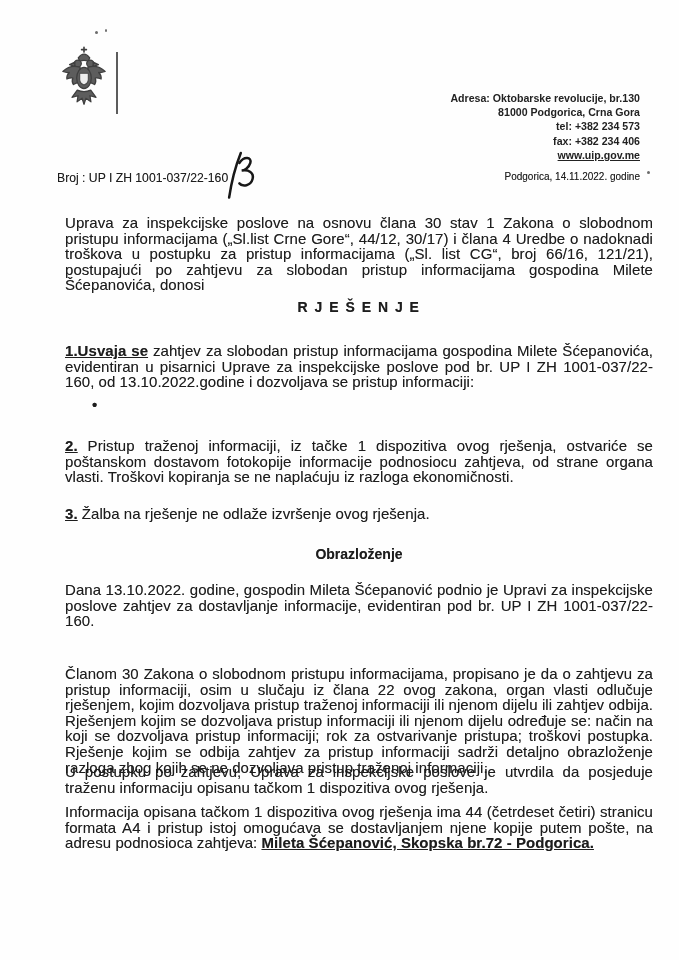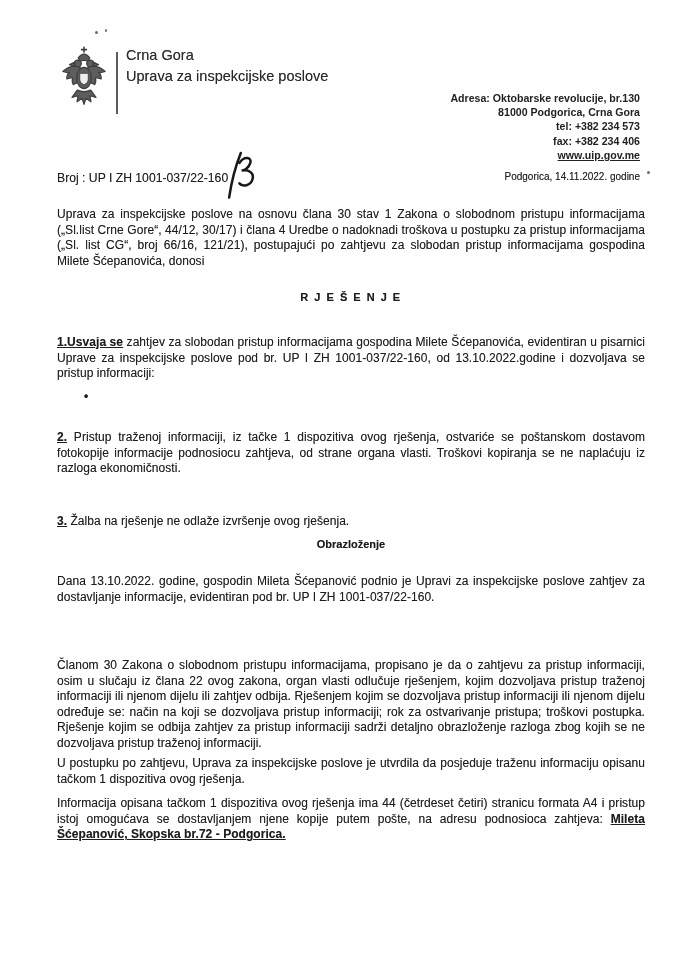--- a/index.html
+++ b/index.html
@@ -25,31 +25,31 @@
     text-align:right;
     font-size:10.6px;font-weight:bold;line-height:14.2px;color:#222;
   }
   .contact .site{text-decoration:underline;}
   
   .ref-number{position:absolute;left:57px;top:171px;font-size:12.2px;text-shadow:0 0 .4px rgba(0,0,0,.4);}
   .ref-date{position:absolute;right:39px;top:171px;font-size:10px;text-shadow:0 0 .4px rgba(0,0,0,.4);}
   .hand-note{position:absolute;left:219px;top:150px;width:42px;height:52px;transform:rotate(-3deg);}
   
   .para{
-    position:absolute;left:57px;width:588px;margin:0;
-    font-size:12px;line-height:15.6px;
+    position:absolute;left:57px;width:588px;margin:8px;
+    font-size:15px;line-height:15.6px;
     text-align:justify;
     letter-spacing:.05px;
     text-shadow:0 0 .4px rgba(0,0,0,.4);
   }
   .para b{font-weight:bold;text-decoration:underline;}
   .heading{
-    position:absolute;left:57px;width:588px;margin:0;
+    position:absolute;left:57px;width:588px;margin:8px;
     text-align:center;font-weight:bold;
-    font-size:11px;text-shadow:0 0 .5px rgba(0,0,0,.5);
+    font-size:14px;text-shadow:0 0 .5px rgba(0,0,0,.5);
   }
   .heading.spread{letter-spacing:1.5px;}
   .bullet-block{padding-left:53px;font-weight:bold;}
   .bullet-dot{position:absolute;left:27px;top:1px;font-weight:bold;}
 </style>
 </head>
 <body>
 
 <div class="page">
 
@@ -68,24 +68,20 @@
       <path d="M22 23 q-10 -3.5 -18 4.2 q4.2 1.6 6.8 1 q-3.2 3 -2.6 6.8 q3.6 -1.6 6.2 -1 q-1.6 3.6 .6 6.8 q3 -2 5.6 -2 z"></path>
       <path d="M30 23 q10 -3.5 18 4.2 q-4.2 1.6 -6.8 1 q3.2 3 2.6 6.8 q-3.6 -1.6 -6.2 -1 q1.6 3.6 -.6 6.8 q-3 -2 -5.6 -2 z"></path>
       <ellipse cx="26" cy="34" rx="7.6" ry="11"></ellipse>
       <path d="M21.5 29 h9 v6.6 q0 4 -4.5 5.6 q-4.5 -1.6 -4.5 -5.6 z" fill="#ededed" stroke="#474747" stroke-width="1.1"></path>
       <path d="M19 46.5 l-5.5 7.5 6.3 -1.6 -1 6.3 5.2 -3.7 2 6.3 2 -6.3 5.2 3.7 -1 -6.3 6.3 1.6 -5.5 -7.5 q-7 3.2 -14 0 z"></path>
     </g>
   </svg>
 
   <div class="hdr-divider"></div>
 
-  <div class="org">
-    <div>Crna Gora</div>
-    <div>Uprava za inspekcijske poslove</div>
-  </div>
 
   <div class="contact">
     <div>Adresa: Oktobarske revolucije, br.130</div>
     <div>81000 Podgorica, Crna Gora</div>
     <div>tel: +382 234 573</div>
     <div>fax: +382 234 406</div>
     <div class="site">www.uip.gov.me</div>
   </div>
 
   <div class="ref-number">Broj : UP I ZH 1001-037/22-160</div>
@@ -100,21 +96,21 @@
   <p class="para" style="top:207px">Uprava za inspekcijske poslove na osnovu člana 30 stav 1 Zakona o slobodnom pristupu informacijama („Sl.list Crne Gore“, 44/12, 30/17) i člana 4 Uredbe o nadoknadi troškova u postupku za pristup informacijama („Sl. list CG“, broj 66/16, 121/21), postupajući po zahtjevu za slobodan pristup informacijama gospodina Milete Šćepanovića, donosi</p>
 
   <h2 class="heading spread" style="top:291px">R J E Š E N J E</h2>
 
   <p class="para" style="top:335px"><b>1.Usvaja se</b><span> zahtjev za slobodan pristup informacijama gospodina Milete Šćepanovića, evidentiran u pisarnici Uprave za inspekcijske poslove pod br. UP I ZH 1001-037/22-160, od 13.10.2022.godine i dozvoljava se pristup informaciji:</span></p>
 
   <p class="para bullet-block" style="top:388px"><span class="bullet-dot">•</span></p>
 
   <p class="para" style="top:430px"><b>2.</b><span> Pristup traženoj informaciji, iz tačke 1 dispozitiva ovog rješenja, ostvariće se poštanskom dostavom fotokopije informacije podnosiocu zahtjeva, od strane organa vlasti. Troškovi kopiranja se ne naplaćuju iz razloga ekonomičnosti.</span></p>
 
-  <p class="para" style="top:514px"><b>3.</b><span> Žalba na rješenje ne odlaže izvršenje ovog rješenja.</span></p>
+  <p class="para" style="top:498px"><b>3.</b><span> Žalba na rješenje ne odlaže izvršenje ovog rješenja.</span></p>
 
   <h2 class="heading" style="top:538px">Obrazloženje</h2>
 
   <p class="para" style="top:574px">Dana 13.10.2022. godine, gospodin Mileta Šćepanović podnio je Upravi za inspekcijske poslove zahtjev za dostavljanje informacije, evidentiran pod br. UP I ZH 1001-037/22-160.</p>
 
 
   <p class="para" style="top:658px">Članom 30 Zakona o slobodnom pristupu informacijama, propisano je da o zahtjevu za pristup informaciji, osim u slučaju iz člana 22 ovog zakona, organ vlasti odlučuje rješenjem, kojim dozvoljava pristup traženoj informaciji ili njenom dijelu ili zahtjev odbija. Rješenjem kojim se dozvoljava pristup informaciji ili njenom dijelu određuje se: način na koji se dozvoljava pristup informaciji; rok za ostvarivanje pristupa; troškovi postupka. Rješenje kojim se odbija zahtjev za pristup informaciji sadrži detaljno obrazloženje razloga zbog kojih se ne dozvoljava pristup traženoj informaciji.</p>
 
   <p class="para" style="top:756px">U postupku po zahtjevu, Uprava za inspekcijske poslove je utvrdila da posjeduje traženu informaciju opisanu tačkom 1 dispozitiva ovog rješenja.</p>
 

